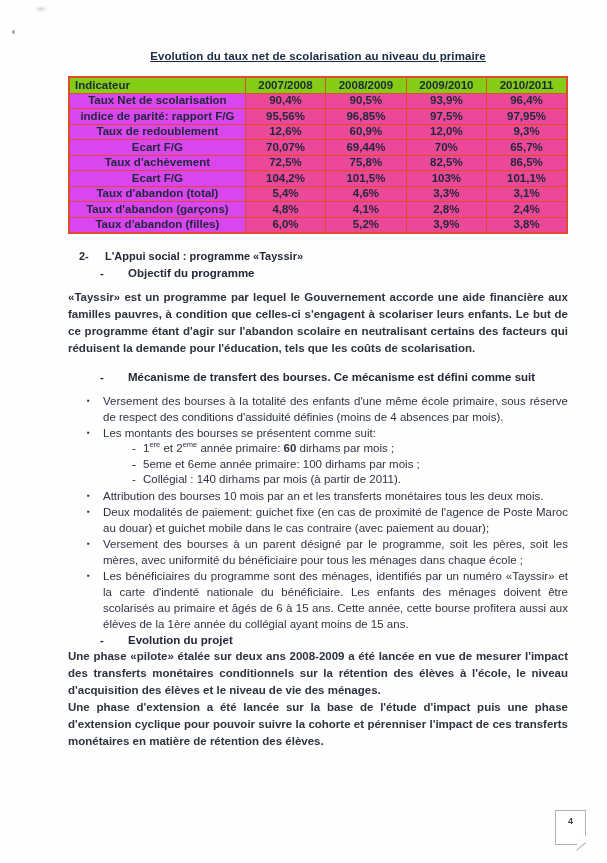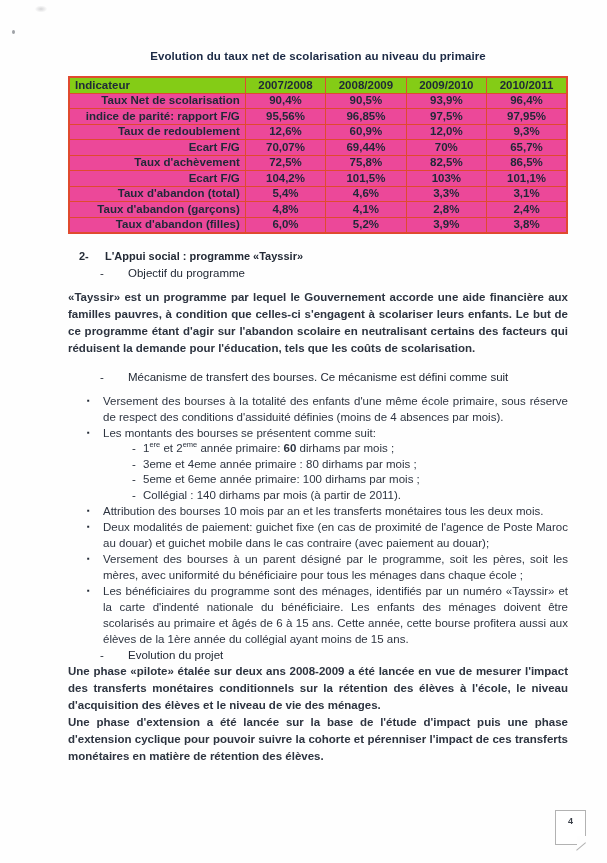--- a/index.html
+++ b/index.html
@@ -23,20 +23,21 @@
     background:rgba(80,85,95,0.55);border-radius:50%;
   }
   .content{
     position:absolute;left:68px;top:50px;width:500px;
   }
   .doc-title{
     text-align:center;
     font-size:11.5px;
     font-weight:bold;
     color:#1b2944;
+    text-decoration:underline;
     margin-bottom:14px;
     letter-spacing:.1px;
   }
   table.scol{
     width:100%;
     border-collapse:collapse;
     border:2px solid #e04a2f;
     font-size:11.5px;
     font-weight:bold;
     color:#1f2838;
@@ -44,32 +45,32 @@
   }
   table.scol th, table.scol td{
     border:1px solid #e04a2f;
     height:14.5px;
     padding:0 5px;
     line-height:1.1;
     white-space:nowrap;
   }
   table.scol th{background:#84cc16;text-align:left;}
   table.scol th.yr{text-align:center;}
-  table.scol td.lbl{background:#ec4899;text-align:right;}
+  table.scol td.lbl{background:#d946ef;text-align:center;}
   table.scol td.val{background:#ec4899;text-align:center;}
   .sec-heading{
     font-weight:bold;
     font-size:11px;
     color:#232a36;
     margin:0 0 1px 11px;
     line-height:16px;
   }
   .sec-heading .secnum{display:inline-block;width:26px;}
   .subheading{
-    font-weight:normal;
+    font-weight:bold;
     font-size:11.5px;
     color:#232a36;
     line-height:16px;
     margin-left:30px;
   }
   .subheading .hdash{display:inline-block;width:28px;padding-left:2px;}
   .para{
     font-size:11.5px;
     line-height:17px;
     text-align:justify;
@@ -237,21 +238,20 @@
       <div class="bullet">
         <span class="bmark">▪</span>
         <span>Les montants des bourses se présentent comme suit:</span>
       </div>
       <div class="subitem">
         <span class="smark">-</span>
         <span><span>1</span><sup>ere</sup><span> et 2</span><sup>eme</sup><span> année primaire: </span><b>60</b><span> dirhams par mois ;</span></span>
       </div>
       <div class="subitem">
         <span class="smark">-</span>
-        <span>3eme et 4eme année primaire : 80 dirhams par mois ;</span>
       </div>
       <div class="subitem">
         <span class="smark">-</span>
         <span>5eme et 6eme année primaire: 100 dirhams par mois ;</span>
       </div>
       <div class="subitem">
         <span class="smark">-</span>
         <span>Collégial : 140 dirhams par mois (à partir de 2011).</span>
       </div>
       <div class="bullet">

